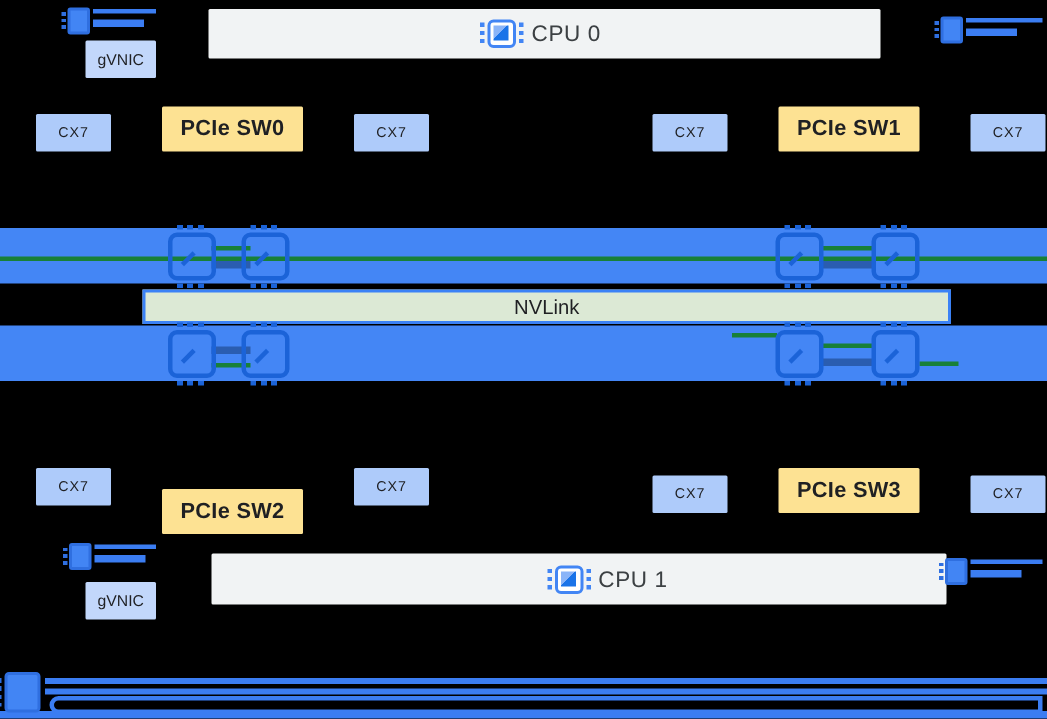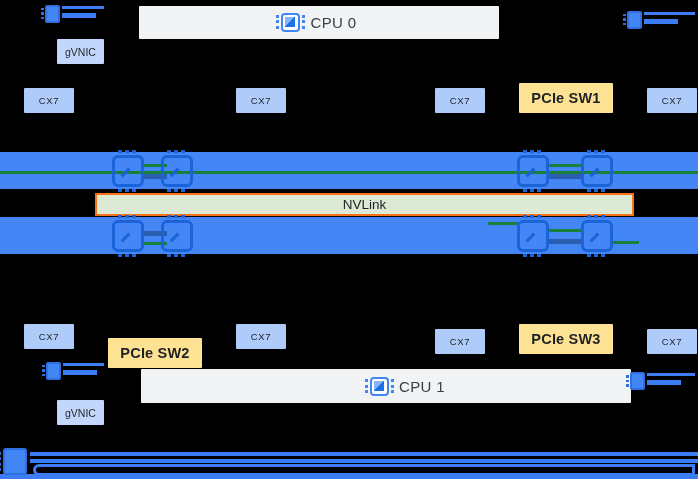--- a/index.html
+++ b/index.html
@@ -1,21 +1,21 @@
 <!DOCTYPE html>
 <html><head>
 <meta charset="utf-8">
 <style>
   html,body{margin:0;padding:0;}
   body{
     width:698px;height:479px;background:#000;position:relative;overflow:hidden;
     font-family:"Liberation Sans",sans-serif;
   }
   .abs{position:absolute;}
-  .box{display:flex;align-items:center;justify-content:center;color:#1f2023;box-sizing:border-box;margin-top:12px;}
+  .box{display:flex;align-items:center;justify-content:center;color:#1f2023;box-sizing:border-box;}
 
   
   .cx7{background:#aecbfa;width:50px;height:25px;font-size:9.5px;letter-spacing:.6px;border-radius:1px;}
   .gvnic{background:#c2d7fb;width:47px;height:25px;font-size:10.5px;border-radius:1px;}
 
   
   .pcie{background:#fde293;width:94px;height:30px;font-size:14.5px;font-weight:600;letter-spacing:.2px;border-radius:1px;}
 
   
   .cpu{background:#f1f3f4;height:33px;display:flex;align-items:center;justify-content:center;gap:10px;border-radius:1px;}
@@ -38,21 +38,21 @@
   
   .gpu-chip{position:absolute;top:50%;transform:translateY(-50%);width:26px;height:26px;
     border:3px solid #1b63d8;border-radius:6px;box-sizing:content-box;}
   .gpu-chip::before,.gpu-chip::after{content:"";position:absolute;left:3px;width:20px;height:3px;
     background:repeating-linear-gradient(90deg,#1b63d8 0 4px,transparent 4px 7px);}
   .gpu-chip::before{top:-8px;}
   .gpu-chip::after{bottom:-8px;}
   .gpu-chip .slash{position:absolute;left:5px;top:13px;width:11px;height:3px;background:#1b63d8;transform:rotate(-45deg);}
 
   
-  .nvlink{left:95px;top:193px;width:539px;height:23px;background:#dce9d5;border:2px solid #f97316;
+  .nvlink{left:95px;top:193px;width:539px;height:23px;background:#dce9d5;border:2px solid #3b82f6;
     display:flex;align-items:center;justify-content:center;font-size:13.5px;color:#1f2023;box-sizing:border-box;}
 
   
   .nic{position:absolute;}
   .nic-chip{position:absolute;left:5px;top:1px;width:11px;height:14px;background:#4285f4;border:2px solid #2f6fe0;border-radius:2px;box-sizing:content-box;}
   .nic-chip::before{content:"";position:absolute;left:-6px;top:1px;width:3px;height:12px;
     background:repeating-linear-gradient(180deg,#2f6fe0 0 2.5px,transparent 2.5px 4.5px);}
   .nic-line-long{position:absolute;left:22px;right:0;top:2px;height:2.5px;background:#3b7df2;}
   .nic-line-short{position:absolute;left:22px;width:34px;top:9px;height:5px;background:#3b7df2;}
 
@@ -70,34 +70,35 @@
 <div class="abs" style="left:0;top:0;width:698px;height:479px;">
 
   <div class="nic" style="left:40px;top:4px;width:64px;height:18px;">
     <div class="nic-line-long"></div>
     <div class="nic-line-short"></div>
     <div class="nic-chip"></div>
   </div>
 
   <div class="box gvnic abs" style="left:57px;top:27px;">gVNIC</div>
 
-  <div class="cpu abs" style="left:139px;top:6px;width:360px;text-align:center;">
+  <div class="cpu abs" style="left:139px;top:6px;width:448px;text-align:center;">
     <span class="cpu-chip">
         <span class="core"></span>
       </span>
     <span class="cpu-label">CPU 0</span>
   </div>
 
   <div class="nic" style="left:622px;top:10px;width:73px;height:18px;">
     <div class="nic-line-long"></div>
     <div class="nic-line-short"></div>
     <div class="nic-chip"></div>
   </div>
 
   <div class="box cx7 abs" style="left:24px;top:76px;">CX7</div>
+  <div class="box pcie abs" style="left:108px;top:71px;">PCIe SW0</div>
   <div class="box cx7 abs" style="left:236px;top:76px;">CX7</div>
   <div class="box cx7 abs" style="left:435px;top:76px;">CX7</div>
   <div class="box pcie abs" style="left:519px;top:71px;">PCIe SW1</div>
   <div class="box cx7 abs" style="left:647px;top:76px;">CX7</div>
 
   <div class="gpu-bar abs" style="top:152px;">
     <div class="rail-green" style="left:0;top:19px;width:698px;"></div>
 
     <div class="rail-green" style="left:141px;top:12px;width:26px;"></div>
     <div class="rail-blue" style="left:141px;top:22px;width:26px;"></div>

